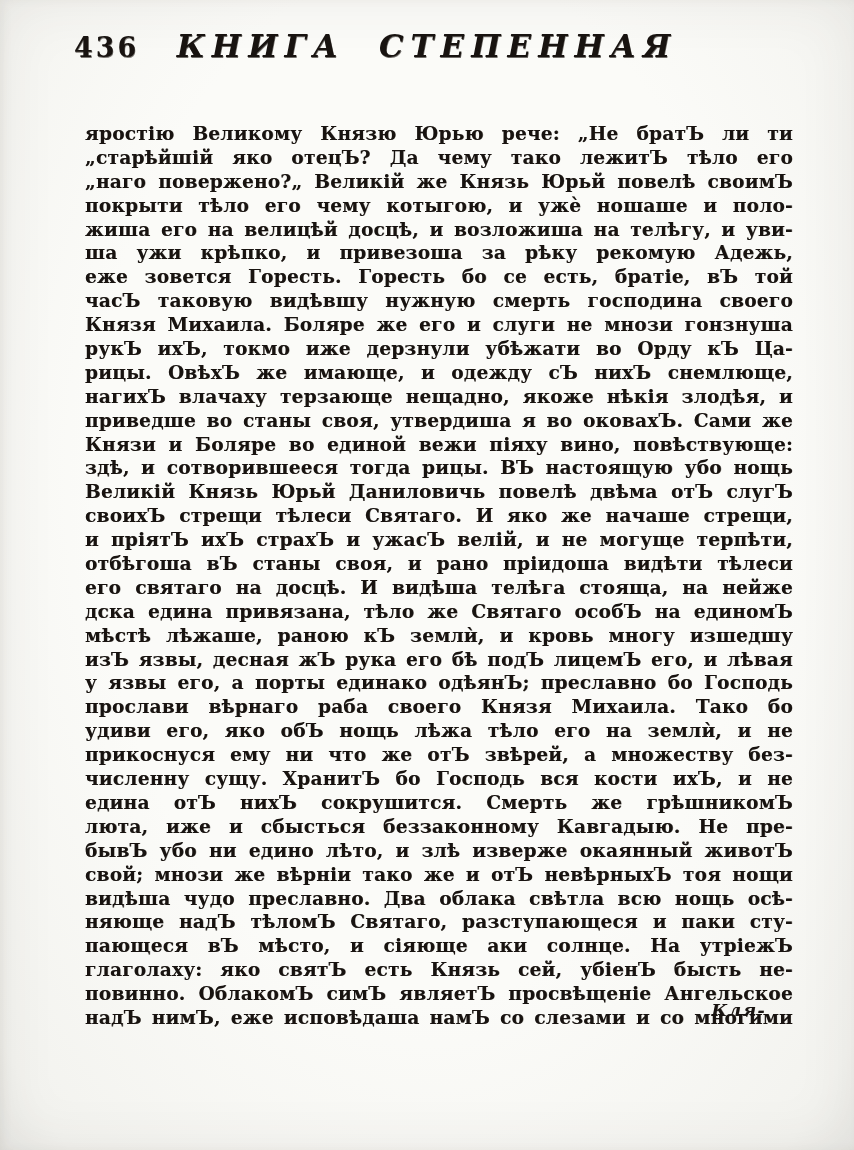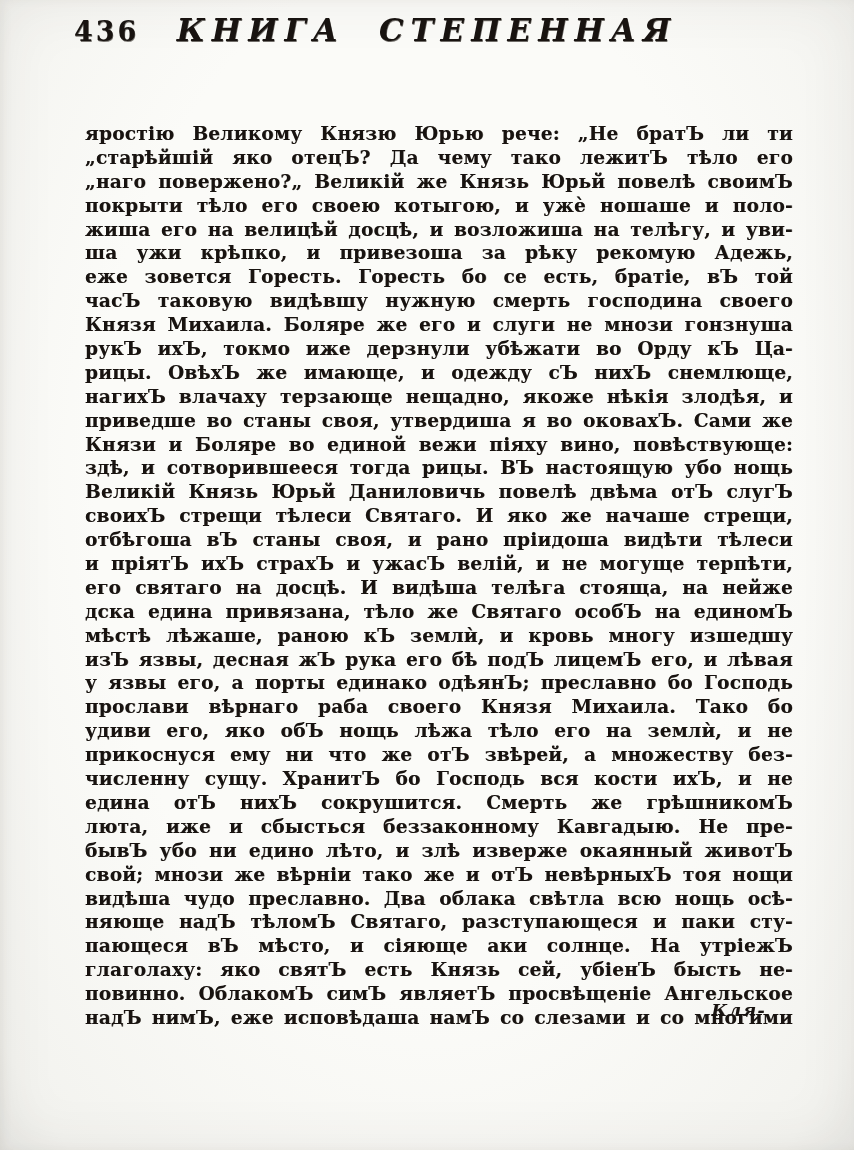--- a/index.html
+++ b/index.html
@@ -15,21 +15,21 @@
     background:
       radial-gradient(ellipse at 50% 42%, #fbfbf8 55%, #f3f3ef 92%, #ececE8 100%),
       #f9f9f6;
     box-shadow: inset 0 0 60px rgba(60,55,45,0.08), inset 4px 0 10px rgba(60,55,45,0.05);
     overflow: hidden;
     color: #181310;
     font-family: "DejaVu Serif", "DejaVu Sans", "Liberation Serif", serif;
   }
   .header {
     position: absolute;
-    top: 10px;
+    top: 26px;
     left: 0;
     width: 100%;
     height: 44px;
   }
   .page-number {
     position: absolute;
     left: 74px;
     top: 6px;
     font-size: 27px;
     font-weight: 700;
@@ -87,36 +87,36 @@
 <div class="page">
   <div class="header">
     <div class="page-number">436</div>
     <div class="running-title">КНИГА СТЕПЕННАЯ</div>
   </div>
 
   <div class="body-text">
     <div class="text-line">яростію Великому Князю Юрью рече: „Не братЪ ли ти</div>
     <div class="text-line">„старѣйшій яко отецЪ? Да чему тако лежитЪ тѣло его</div>
     <div class="text-line">„наго повержено?„ Великій же Князь Юрьй повелѣ своимЪ</div>
-    <div class="text-line">покрыти тѣло его своею котыгою, и ужè ношаше и поло-</div>
+    <div class="text-line">покрыти тѣло его чему котыгою, и ужè ношаше и поло-</div>
     <div class="text-line">жиша его на велицѣй досцѣ, и возложиша на телѣгу, и уви-</div>
     <div class="text-line">ша ужи крѣпко, и привезоша за рѣку рекомую Адежь,</div>
     <div class="text-line">еже зовется Горесть. Горесть бо се есть, братіе, вЪ той</div>
     <div class="text-line">часЪ таковую видѣвшу нужную смерть господина своего</div>
     <div class="text-line">Князя Михаила. Боляре же его и слуги не мнози гонзнуша</div>
     <div class="text-line">рукЪ ихЪ, токмо иже дерзнули убѣжати во Орду кЪ Ца-</div>
     <div class="text-line">рицы. ОвѣхЪ же имающе, и одежду сЪ нихЪ снемлюще,</div>
     <div class="text-line">нагихЪ влачаху терзающе нещадно, якоже нѣкія злодѣя, и</div>
     <div class="text-line">приведше во станы своя, утвердиша я во оковахЪ. Сами же</div>
     <div class="text-line">Князи и Боляре во единой вежи піяху вино, повѣствующе:</div>
     <div class="text-line">здѣ, и сотворившееся тогда рицы. ВЪ настоящую убо нощь</div>
     <div class="text-line">Великій Князь Юрьй Даниловичь повелѣ двѣма отЪ слугЪ</div>
     <div class="text-line">своихЪ стрещи тѣлеси Святаго. И яко же начаше стрещи,</div>
+    <div class="text-line">и пріятЪ ихЪ страхЪ и ужасЪ велій, и не могуще терпѣти,</div>
     <div class="text-line">отбѣгоша вЪ станы своя, и рано пріидоша видѣти тѣлеси</div>
-    <div class="text-line">и пріятЪ ихЪ страхЪ и ужасЪ велій, и не могуще терпѣти,</div>
     <div class="text-line">его святаго на досцѣ. И видѣша телѣга стояща, на нейже</div>
     <div class="text-line">дска едина привязана, тѣло же Святаго особЪ на единомЪ</div>
     <div class="text-line">мѣстѣ лѣжаше, раною кЪ землѝ, и кровь многу изшедшу</div>
     <div class="text-line">изЪ язвы, десная жЪ рука его бѣ подЪ лицемЪ его, и лѣвая</div>
     <div class="text-line">у язвы его, а порты единако одѣянЪ; преславно бо Господь</div>
     <div class="text-line">прослави вѣрнаго раба своего Князя Михаила. Тако бо</div>
     <div class="text-line">удиви его, яко обЪ нощь лѣжа тѣло его на землѝ, и не</div>
     <div class="text-line">прикоснуся ему ни что же отЪ звѣрей, а множеству без-</div>
     <div class="text-line">численну сущу. ХранитЪ бо Господь вся кости ихЪ, и не</div>
     <div class="text-line">едина отЪ нихЪ сокрушится. Смерть же грѣшникомЪ</div>

